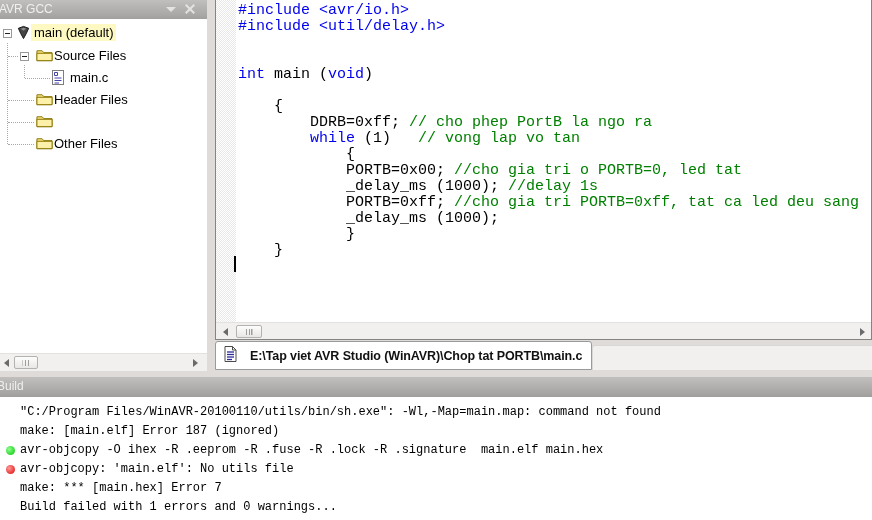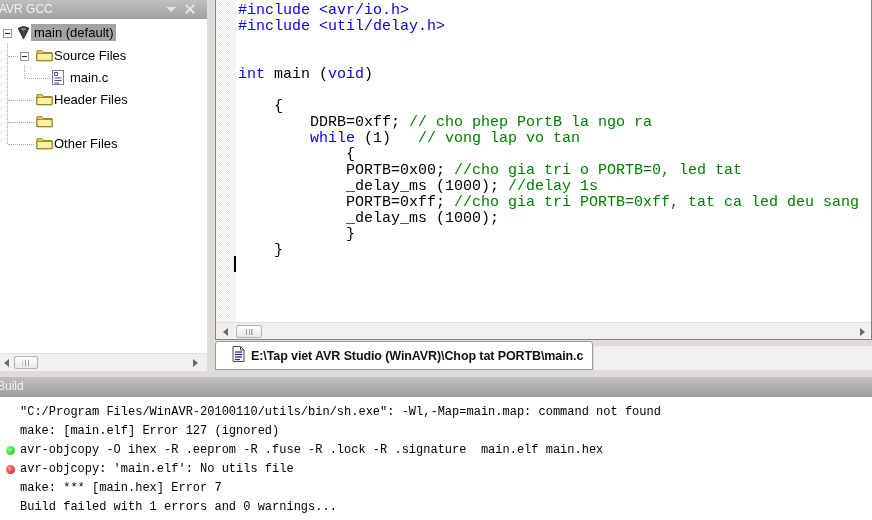--- a/index.html
+++ b/index.html
@@ -28,21 +28,21 @@
   .x-btn::before,.x-btn::after { content:""; position:absolute; left:-1px; top:4px; width:12px; height:2px; background:#e3e3e3; }
   .x-btn::before { transform:rotate(45deg); }
   .x-btn::after { transform:rotate(-45deg); }
 
   .tree { position:absolute; left:0; top:19px; right:0; bottom:18px; background:#fff; overflow:hidden; font-size:13px; color:#000; }
   .tree-row { position:absolute; left:0; right:0; height:22px; }
   .expander { position:absolute; top:7px; width:9px; height:9px; background:#fff; border:1px solid #999; }
   .expander::after { content:""; position:absolute; left:1px; top:3px; width:5px; height:1px; background:#222; }
   .tree-icon { position:absolute; top:3px; width:18px; height:16px; }
   .tree-label { position:absolute; top:2px; white-space:nowrap; padding:1px 3px; }
-  .tree-label.selected { background:#a3a3a3; }
+  .tree-label.selected { background:#fef9c3; }
   .dot-v { position:absolute; border-left:1px dotted #a8a8a8; width:0; }
   .dot-h { position:absolute; border-top:1px dotted #a8a8a8; height:0; }
 
   
   .hscroll { position:absolute; left:0; right:0; bottom:0; height:18px; background:#f1f0ef; border-top:1px solid #e3e1df; }
   .sb-arrow { position:absolute; top:5px; width:0; height:0; }
   .sb-left  { border-top:4px solid transparent; border-bottom:4px solid transparent; border-right:5px solid #6a6a6a; }
   .sb-right { border-top:4px solid transparent; border-bottom:4px solid transparent; border-left:5px solid #6a6a6a; }
   .sb-thumb { position:absolute; top:2px; height:13px; width:24px;
     background:linear-gradient(180deg,#fdfdfd,#e9e7e5); border:1px solid #b4b2b0; border-radius:2px; }
@@ -61,21 +61,21 @@
     white-space:pre; overflow:hidden; color:var(--code-text,#000); cursor:text; }
   .code-line { height:16px; }
   .tok-kw { color:var(--kw,#0000ee); }
   .tok-comment { color:var(--comment,#008000); }
   .tok-plain { color:var(--code-text,#000); }
   .caret { position:absolute; left:18px; top:256px; width:2px; height:16px; background:#000; }
   .editor-hscroll { height:17px; }
 
   
   .tab-row { position:absolute; left:215px; right:0; top:341px; height:29px; display:flex; }
-  .file-tab { flex:none; display:flex; align-items:center; gap:6px; padding:0 9px 0 16px;
+  .file-tab { flex:none; display:flex; align-items:center; gap:13px; padding:0 9px 0 8px;
     background:#fff; border:1px solid #9a9a9a; border-radius:3px 3px 0 0;
     font-size:12.5px; font-weight:bold; color:#111; white-space:nowrap; letter-spacing:-0.1px; }
   .tab-strip-rest { flex:1; margin-top:4px; background:#f1f0ef;
     border:1px solid #d9d7d5; border-right:none; border-bottom:none; border-radius:3px 0 0 0; }
 
   
   .build-panel { position:absolute; left:0; right:0; top:377px; height:143px; background:#a21caf;border-radius:22px; }
   .build-title { margin-left:-3px; }
   .build-output { position:absolute; left:0; right:0; top:20px; bottom:0; background:#fff;
     padding-top:6px; overflow:hidden;
@@ -186,21 +186,21 @@
     </div>
     <div class="tab-strip-rest"></div>
   </div>
 
   <section class="build-panel">
     <div class="panel-header">
       <span class="build-title">Build</span>
     </div>
     <div class="build-output" id="build-output">
         <div class="build-line"><span>"C:/Program Files/WinAVR-20100110/utils/bin/sh.exe": -Wl,-Map=main.map: command not found</span></div>
-        <div class="build-line"><span>make: [main.elf] Error 127 (ignored)</span></div>
+        <div class="build-line"><span>make: [main.elf] Error 187 (ignored)</span></div>
         <div class="build-line"><span class="bullet bullet-green"></span><span>avr-objcopy -O ihex -R .eeprom -R .fuse -R .lock -R .signature  main.elf main.hex</span></div>
         <div class="build-line"><span class="bullet bullet-red"></span><span>avr-objcopy: 'main.elf': No utils file</span></div>
         <div class="build-line"><span>make: *** [main.hex] Error 7</span></div>
         <div class="build-line"><span>Build failed with 1 errors and 0 warnings...</span></div>
       </div>
   </section>
 
 </div>
 
 </body></html>

